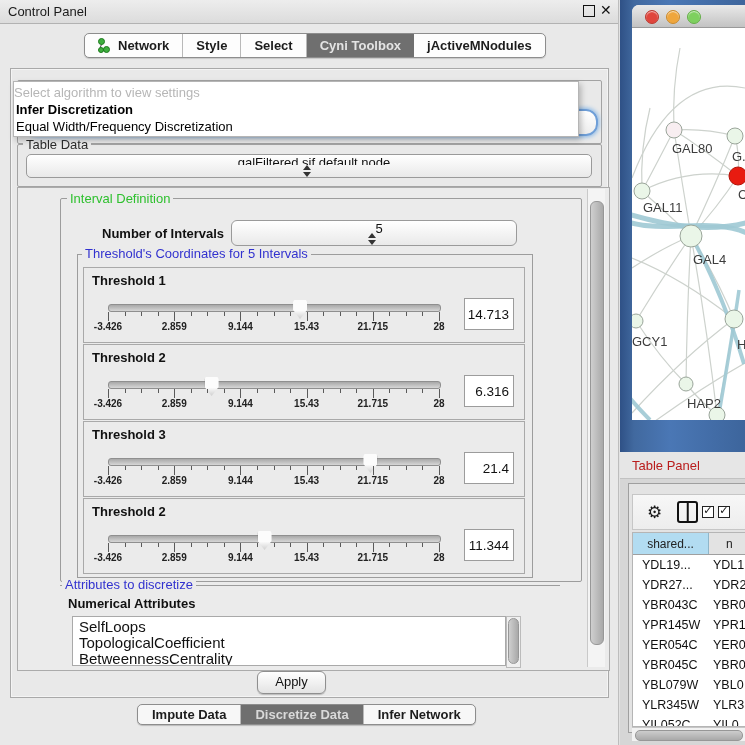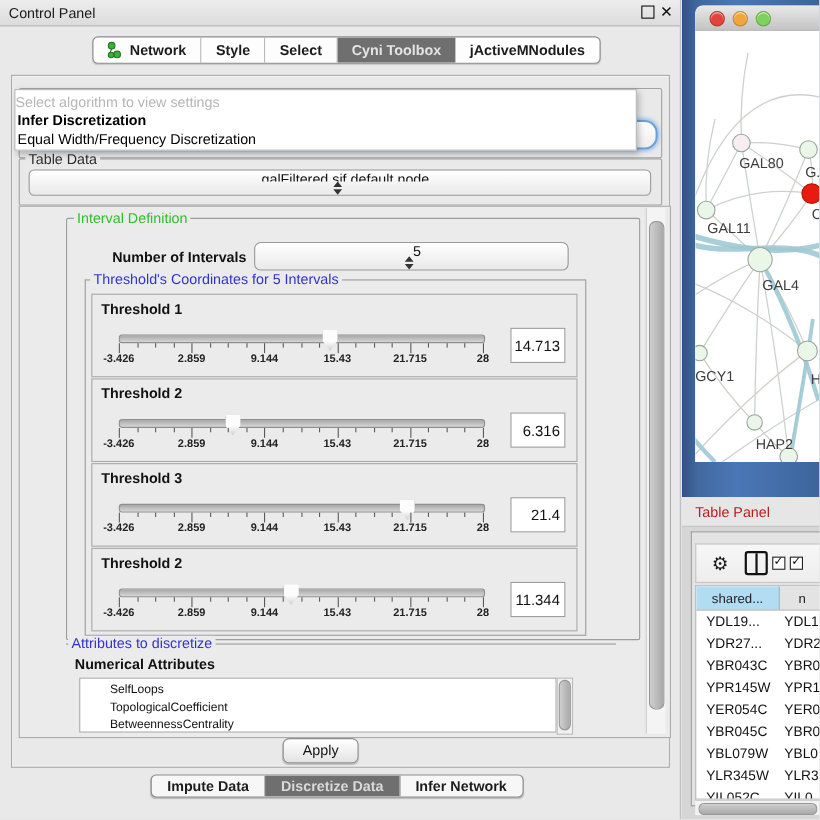--- a/index.html
+++ b/index.html
@@ -90,21 +90,21 @@
   .ticklabel{position:absolute;transform:translateX(-50%);font-size:10px;font-weight:bold;color:#222;white-space:nowrap;}
   .tvalue{position:absolute;left:380px;top:30px;width:50px;height:32px;border:1px solid #9c9c9c;
       background:#ffffff;font-size:13.5px;color:#111;text-align:right;padding-right:4px;
       font-family:"Liberation Sans",sans-serif;box-sizing:border-box;}
 
   #attr-group{left:42px;top:397px;width:500px;height:72px;border-top:1px solid #9c9c9c;position:absolute;}
   #attr-title{left:2px;top:-8px;color:#3232cf;background:#ebebeb;}
   #attr-sub{left:8px;top:10px;font-size:13px;font-weight:bold;color:#111;position:absolute;}
   #attr-list{left:12px;top:30px;width:434px;height:50px;background:#ffffff;border:1px solid #a9a9a9;
       position:absolute;overflow:hidden;padding:2px 0 0 6px;box-sizing:border-box;}
-  .attr-item{font-size:11px;color:#111;line-height:16px;white-space:nowrap;margin-left:21px;}
+  .attr-item{font-size:15px;color:#111;line-height:16px;white-space:nowrap;}
   #attr-scroll{left:446px;top:30px;width:13px;height:50px;background:#f0f0f0;border:1px solid #bbb;position:absolute;}
   #attr-scroll .v-thumb{left:1px;top:1px;height:44px;width:9px;}
 
   #apply-btn{left:246px;top:602px;width:67px;height:21px;border:1px solid #8f8f8f;border-radius:6px;
       background:linear-gradient(#ffffff,#e3e3e3);font-size:13px;color:#111;text-align:center;line-height:20px;
       box-shadow:0 1px 1px rgba(0,0,0,.2);}
 
   
   #bottom-tabs{left:137px;top:704px;height:19px;display:flex;border:1px solid #8d8d8d;border-radius:5px;
       background:#f7f7f7;overflow:hidden;box-shadow:0 1px 1px rgba(0,0,0,.2);}

